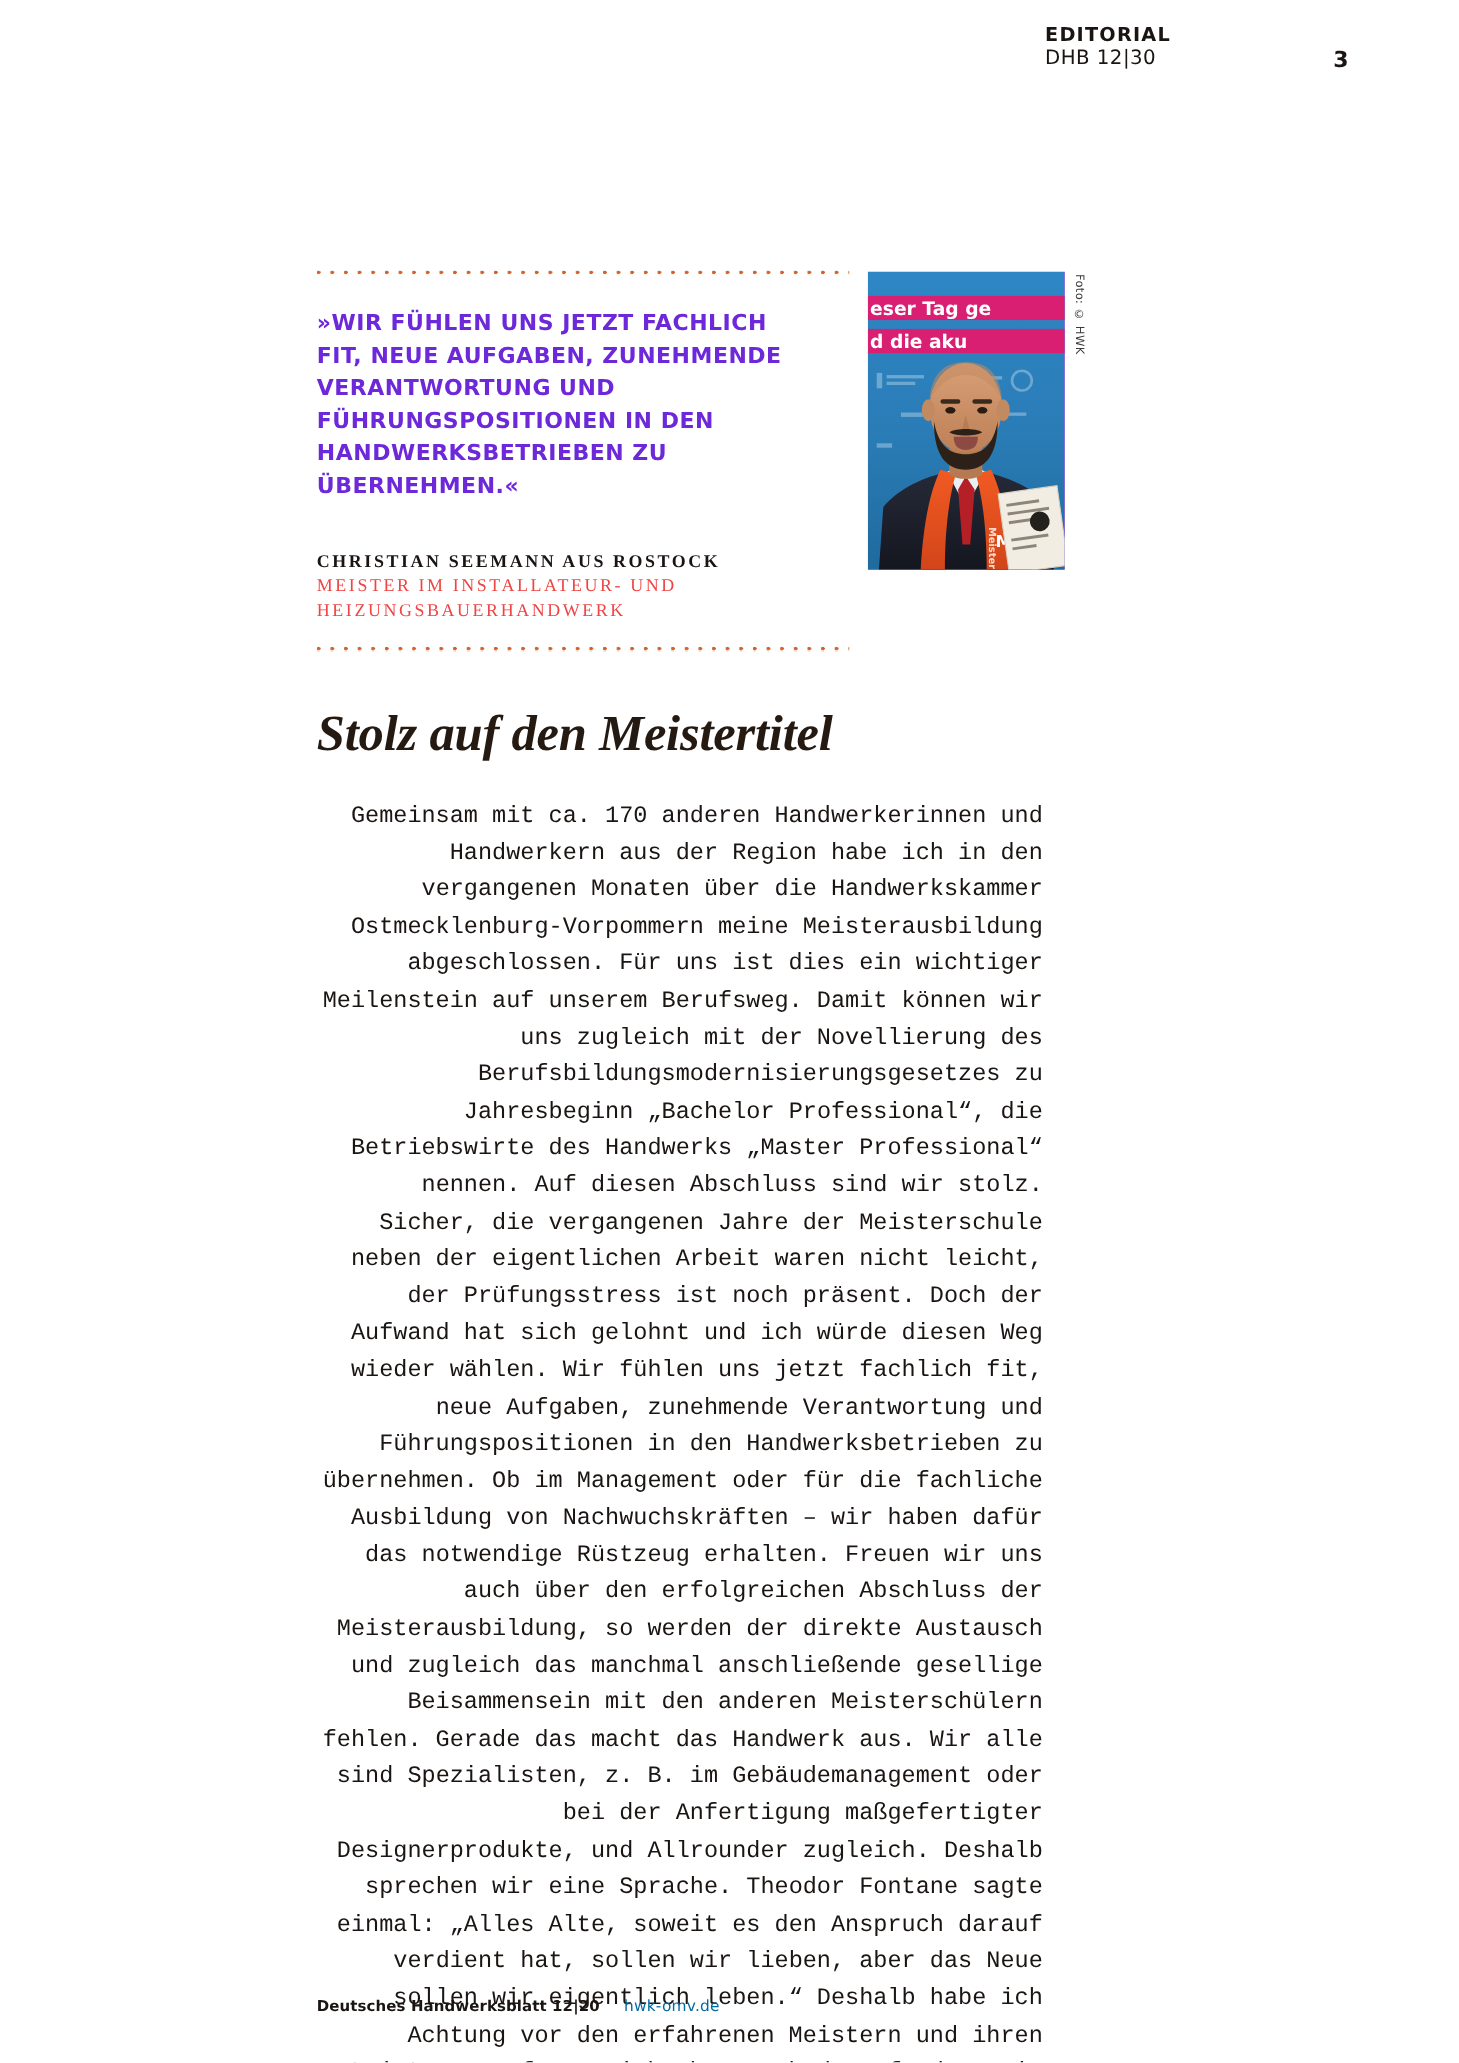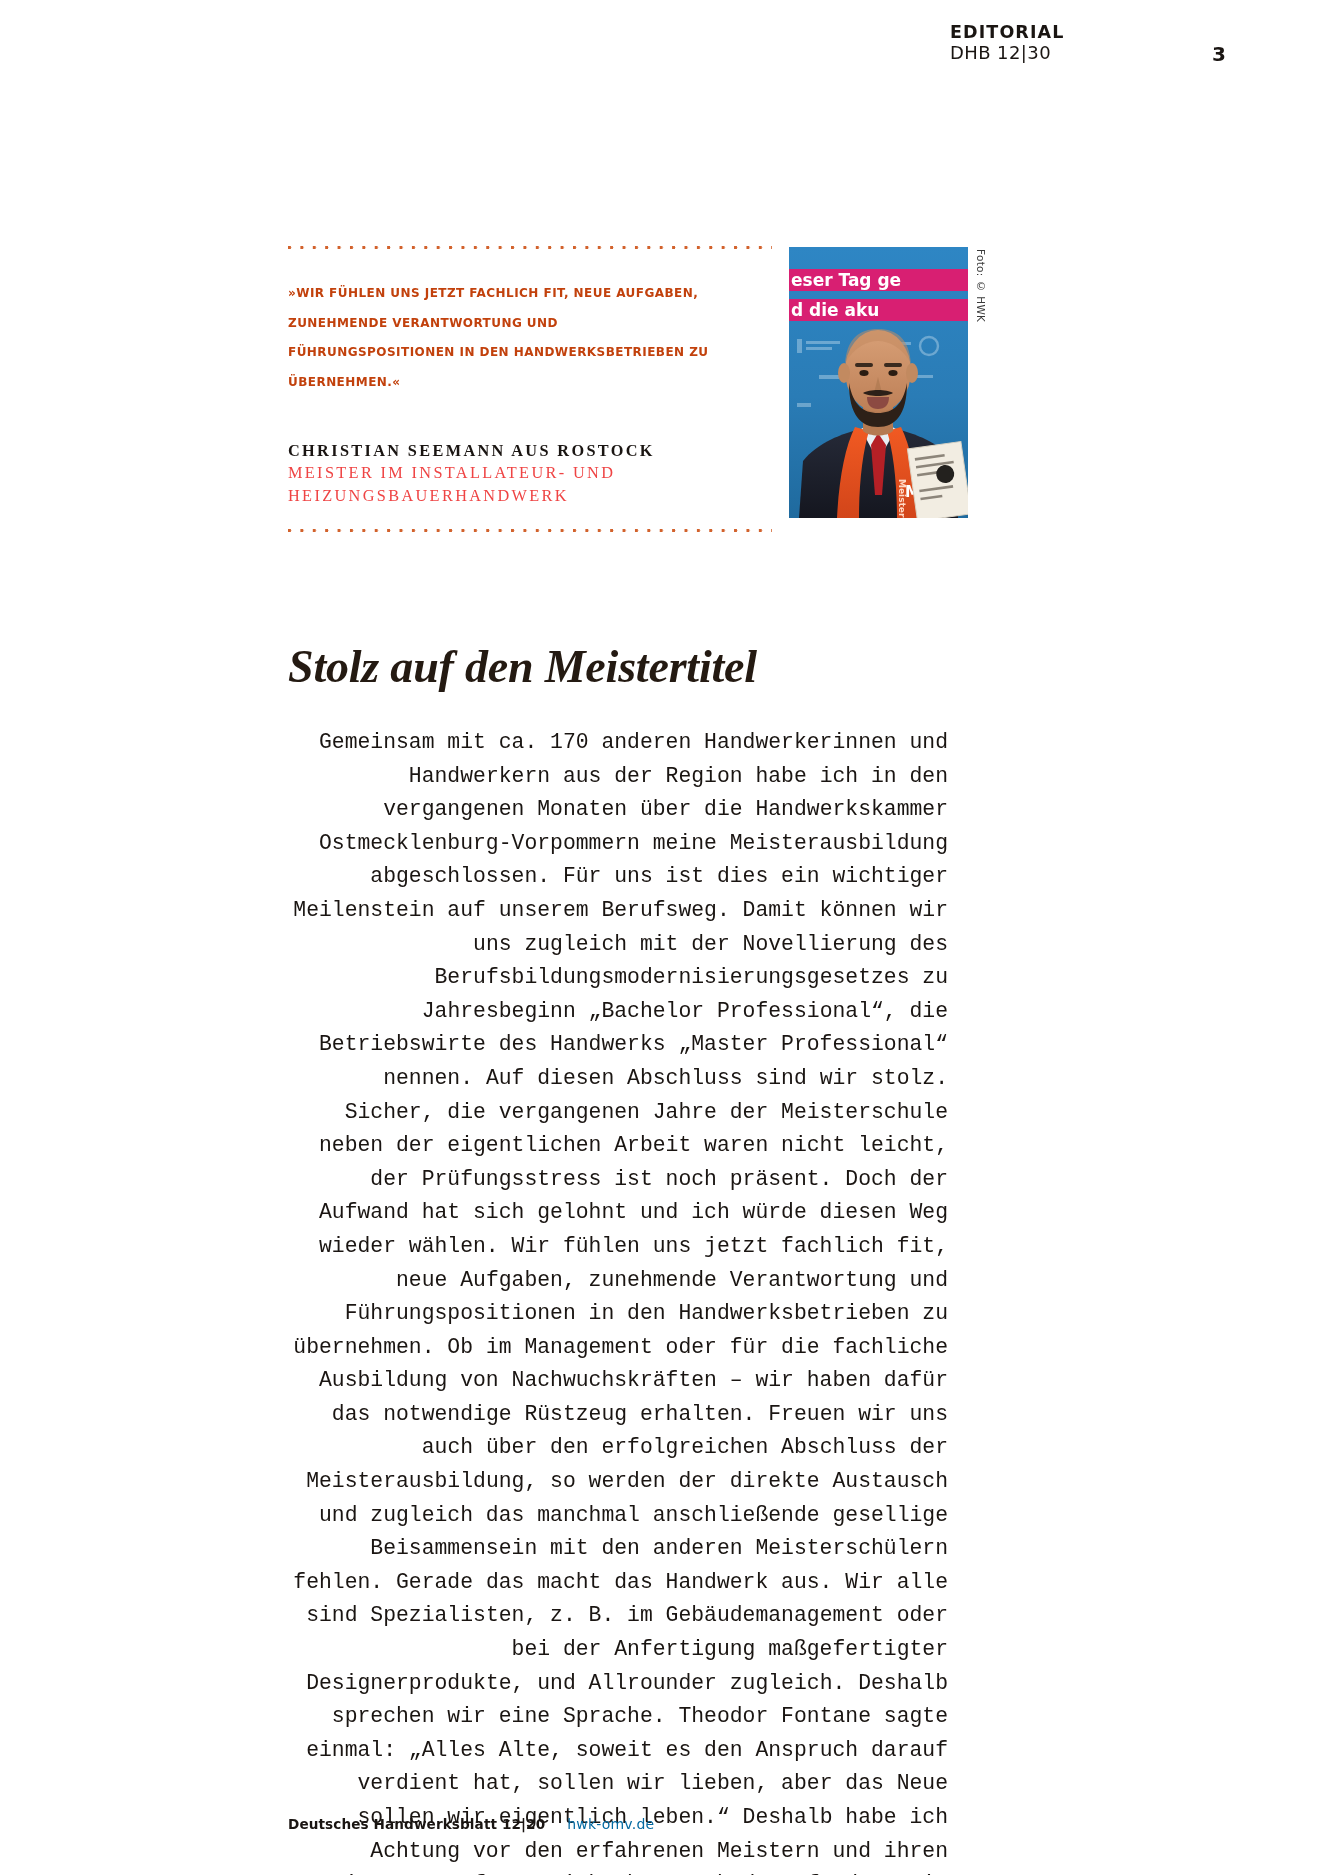--- a/index.html
+++ b/index.html
@@ -70,24 +70,24 @@
     width: 484px;
     height: 4px;
     background-image: radial-gradient(circle at 1.6px 1.6px, #D2622C 1.6px, rgba(0,0,0,0) 1.8px);
     background-size: 12.4px 4px;
     background-repeat: repeat-x;
   }
   .quote-text {
     margin-top: 29px;
     font-family: "DejaVu Sans", "Liberation Sans", sans-serif;
     font-weight: bold;
-    font-size: 12px;
+    font-size: 20px;
     line-height: 29.5px;
     letter-spacing: 0.45px;
-    color: #c2410c;
+    color: #6d28d9;
     text-transform: uppercase;
     width: 430px;
   }
   .attrib {
     margin-top: 42px;
     width: 440px;
   }
   .attrib-name {
     font-family: "Liberation Serif", "DejaVu Serif", serif;
     font-weight: bold;

